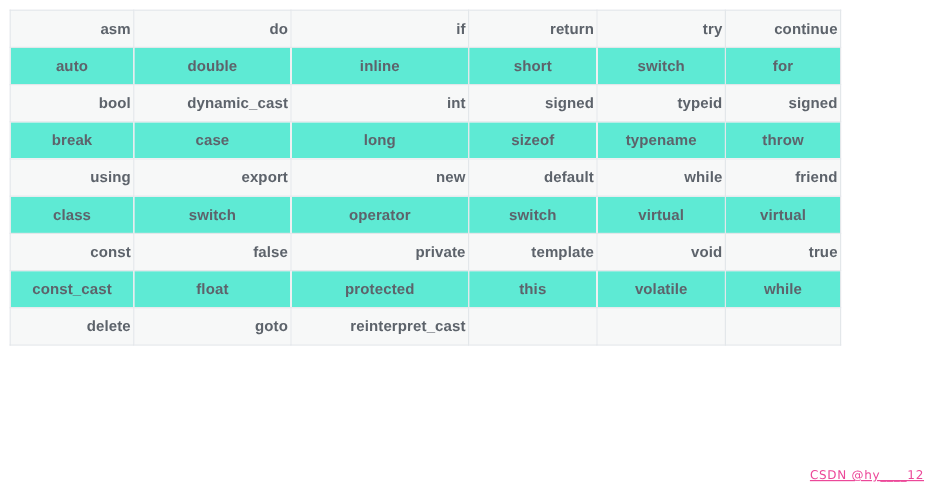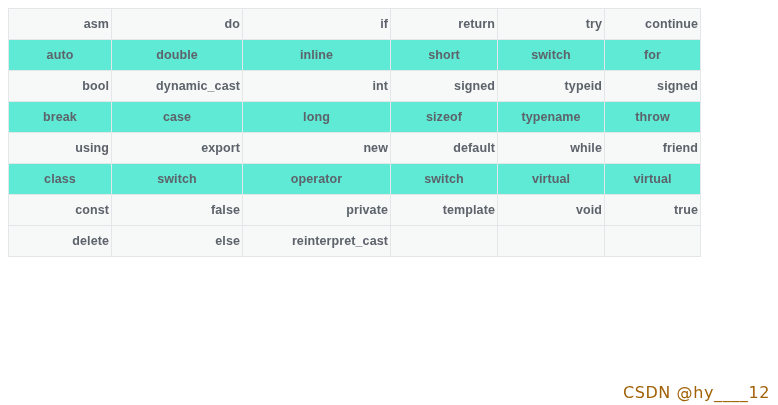--- a/index.html
+++ b/index.html
@@ -56,26 +56,27 @@
   table.keyword-table col.c1 { width: 131px; }
   table.keyword-table col.c2 { width: 148px; }
   table.keyword-table col.c3 { width: 107px; }
   table.keyword-table col.c4 { width: 107px; }
   table.keyword-table col.c5 { width: 96px; }
 
   #watermark {
     position: absolute;
     right: 8px;
     bottom: 3px;
-    font-size: 16px;
+    font-size: 10px;
     font-family: "DejaVu Sans", sans-serif;
-    color: #a16207;
+    color: #ec4899;
     letter-spacing: 0.6px;
     white-space: nowrap;
     user-select: none;
+    text-decoration: underline;
   }
 </style>
 </head>
 <body>
 
 <div id="keyword-table-wrap">
   <table class="keyword-table">
     <colgroup>
       <col class="c0">
         <col class="c1">
@@ -134,23 +135,31 @@
           <td>virtual</td>
         </tr>
         <tr class="row-odd">
           <td>const</td>
           <td>false</td>
           <td>private</td>
           <td>template</td>
           <td>void</td>
           <td>true</td>
         </tr>
+        <tr class="row-even">
+          <td>const_cast</td>
+          <td>float</td>
+          <td>protected</td>
+          <td>this</td>
+          <td>volatile</td>
+          <td>while</td>
+        </tr>
         <tr class="row-odd">
           <td>delete</td>
-          <td>else</td>
+          <td>goto</td>
           <td>reinterpret_cast</td>
           <td></td>
           <td></td>
           <td></td>
         </tr>
       </tbody>
   </table>
 </div>
 
 <div id="watermark">CSDN @hy____12</div>

